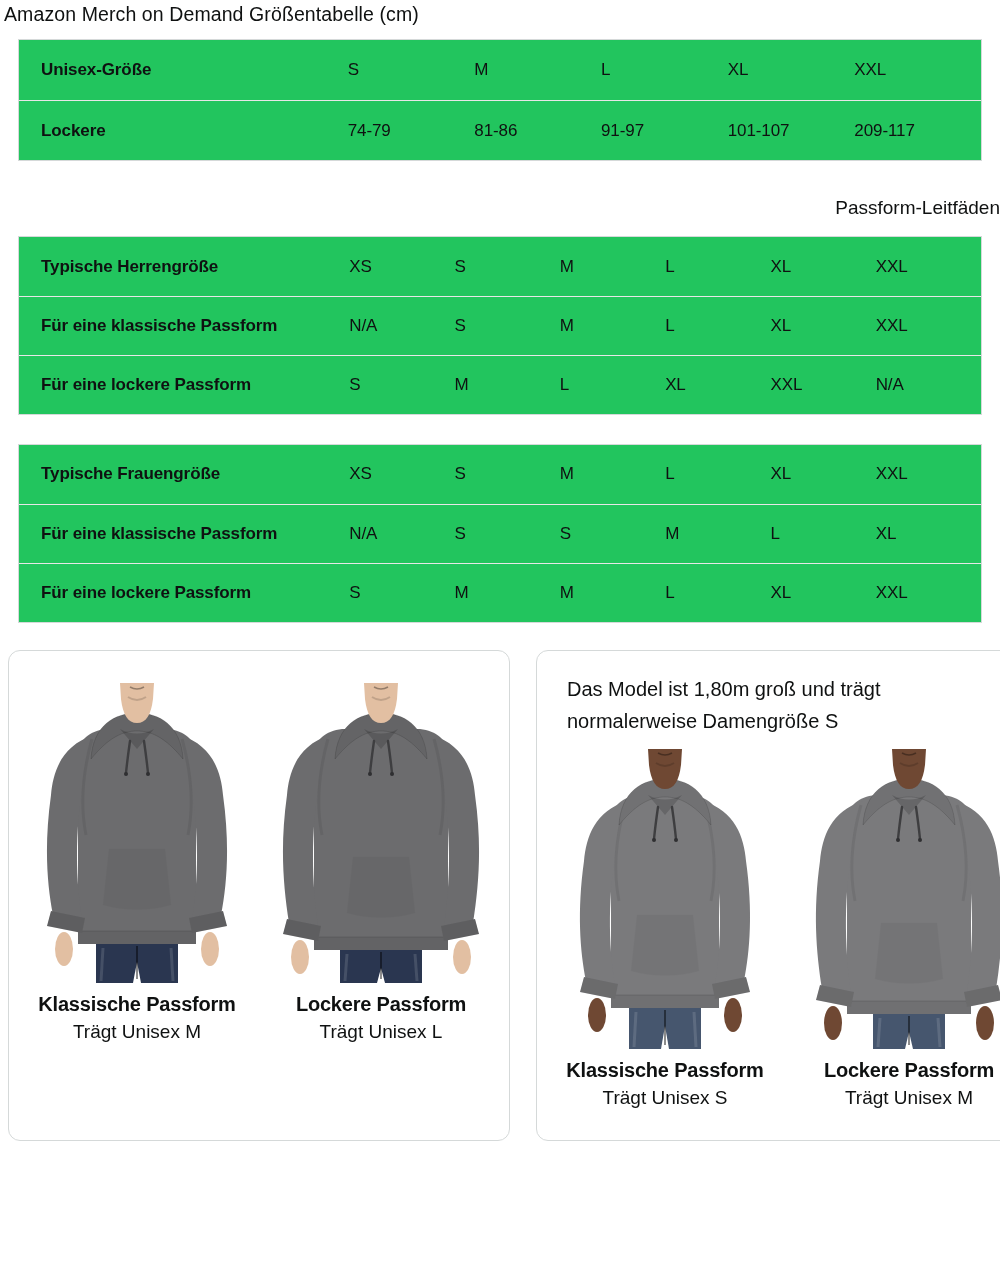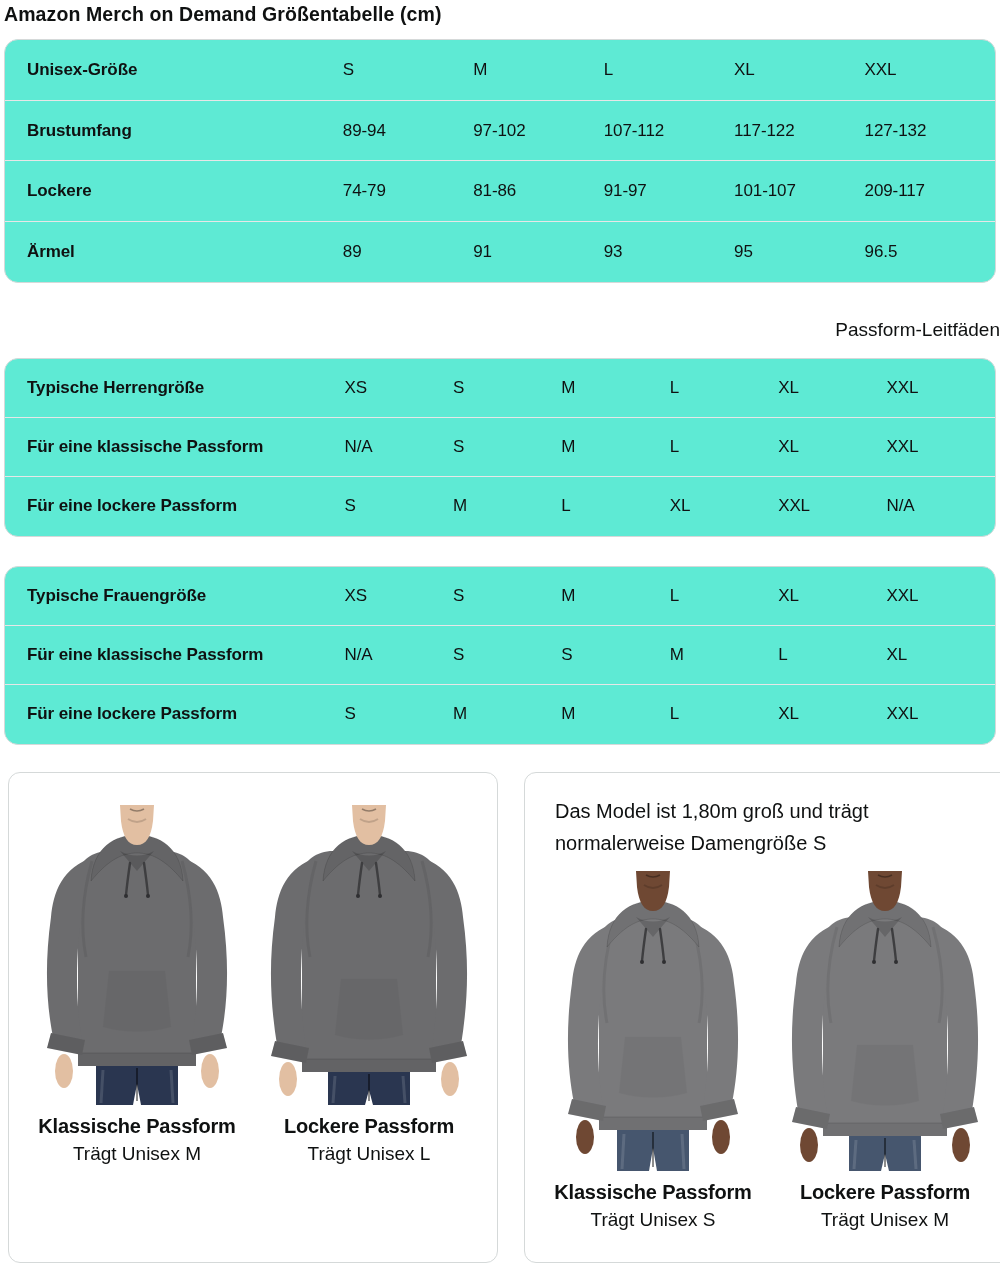--- a/index.html
+++ b/index.html
@@ -2,40 +2,40 @@
 <html><head>
 <meta charset="utf-8">
 <style>
   html,body{margin:0;padding:0;}
   body{
     width:1000px;height:1285px;overflow:hidden;background:#fff;
     font-family:"Liberation Sans","DejaVu Sans",sans-serif;
     color:#0f1111;-webkit-font-smoothing:antialiased;
   }
   .page{position:relative;width:1000px;height:1285px;}
-  .page-title{font-size:19.5px;font-weight:700;margin:0;padding:3px 0 0 4px;letter-spacing:.1px;}
-  .tbl{margin:13px 4px 0;border:1px solid #d5d9d9;border-radius:14px;overflow:hidden;background:#5eead4;}
+  .page-title{font-size:19.5px;font-weight:400;margin:0;padding:3px 0 0 4px;letter-spacing:.1px;}
+  .tbl{margin:13px 18px 0;border:1px solid #d5d9d9;border-radius:0;overflow:hidden;background:#22c55e;}
   .row{display:flex;align-items:center;border-top:1px solid #e7e7e7;}
   .row:first-child{border-top:none;}
   .t1 .row{height:59.7px;}
   .t23 .row{height:58.3px;}
   .cl{box-sizing:border-box;padding-left:22px;font-weight:700;font-size:17px;letter-spacing:-.1px;}
   .cv{font-size:17px;letter-spacing:-.1px;}
   .t1 .cl{width:344px;}
   .t1 .cv{width:133px;}
   .t23 .cl{width:347px;}
   .t23 .cv{width:111px;}
   .note{margin:17px 0 0 4px;font-size:15px;}
   .section-heading{font-size:19px;font-weight:400;margin:36px 0 16px 4px;text-align:right;}
   .t2{margin-top:17px;}
   .t3{margin-top:29px;}
   .cards{display:flex;gap:26px;margin:27px 8px 0;}
   .card{flex:1;box-sizing:border-box;height:491px;border:1px solid #d5d9d9;border-radius:12px;padding:20px 22px 0;background:#fff;}
   .desc{margin:2px 0 0 8px;font-size:20px;line-height:32px;max-width:380px;}
-  .figs{display:flex;justify-content:center;gap:20px;margin-top:12px;}
+  .figs{display:flex;justify-content:center;gap:32px;margin-top:12px;}
   figure{margin:0;width:212px;text-align:center;}
   .photo{width:210px;height:300px;margin:0 auto;}
   .photo svg{display:block;width:210px;height:300px;}
   .fit-label{font-weight:700;font-size:20px;margin-top:10px;letter-spacing:-.2px;}
   .size-label{font-size:19px;margin-top:5px;}
 </style>
 </head>
 <body>
 
 <div class="page">
@@ -45,42 +45,26 @@
   <div class="tbl t1">
     <div class="row">
       <div class="cl">Unisex-Größe</div>
       <div class="cv">S</div>
       <div class="cv">M</div>
       <div class="cv">L</div>
       <div class="cv">XL</div>
       <div class="cv">XXL</div>
     </div>
     <div class="row">
-      <div class="cl">Brustumfang</div>
-      <div class="cv">89-94</div>
-      <div class="cv">97-102</div>
-      <div class="cv">107-112</div>
-      <div class="cv">117-122</div>
-      <div class="cv">127-132</div>
-    </div>
-    <div class="row">
       <div class="cl">Lockere</div>
       <div class="cv">74-79</div>
       <div class="cv">81-86</div>
       <div class="cv">91-97</div>
       <div class="cv">101-107</div>
       <div class="cv">209-117</div>
-    </div>
-    <div class="row">
-      <div class="cl">Ärmel</div>
-      <div class="cv">89</div>
-      <div class="cv">91</div>
-      <div class="cv">93</div>
-      <div class="cv">95</div>
-      <div class="cv">96.5</div>
     </div>
   </div>
 
 
   <h2 class="section-heading">Passform-Leitfäden</h2>
 
   <div class="tbl t23 t2">
     <div class="row">
       <div class="cl">Typische Herrengröße</div>
       <div class="cv">XS</div>

